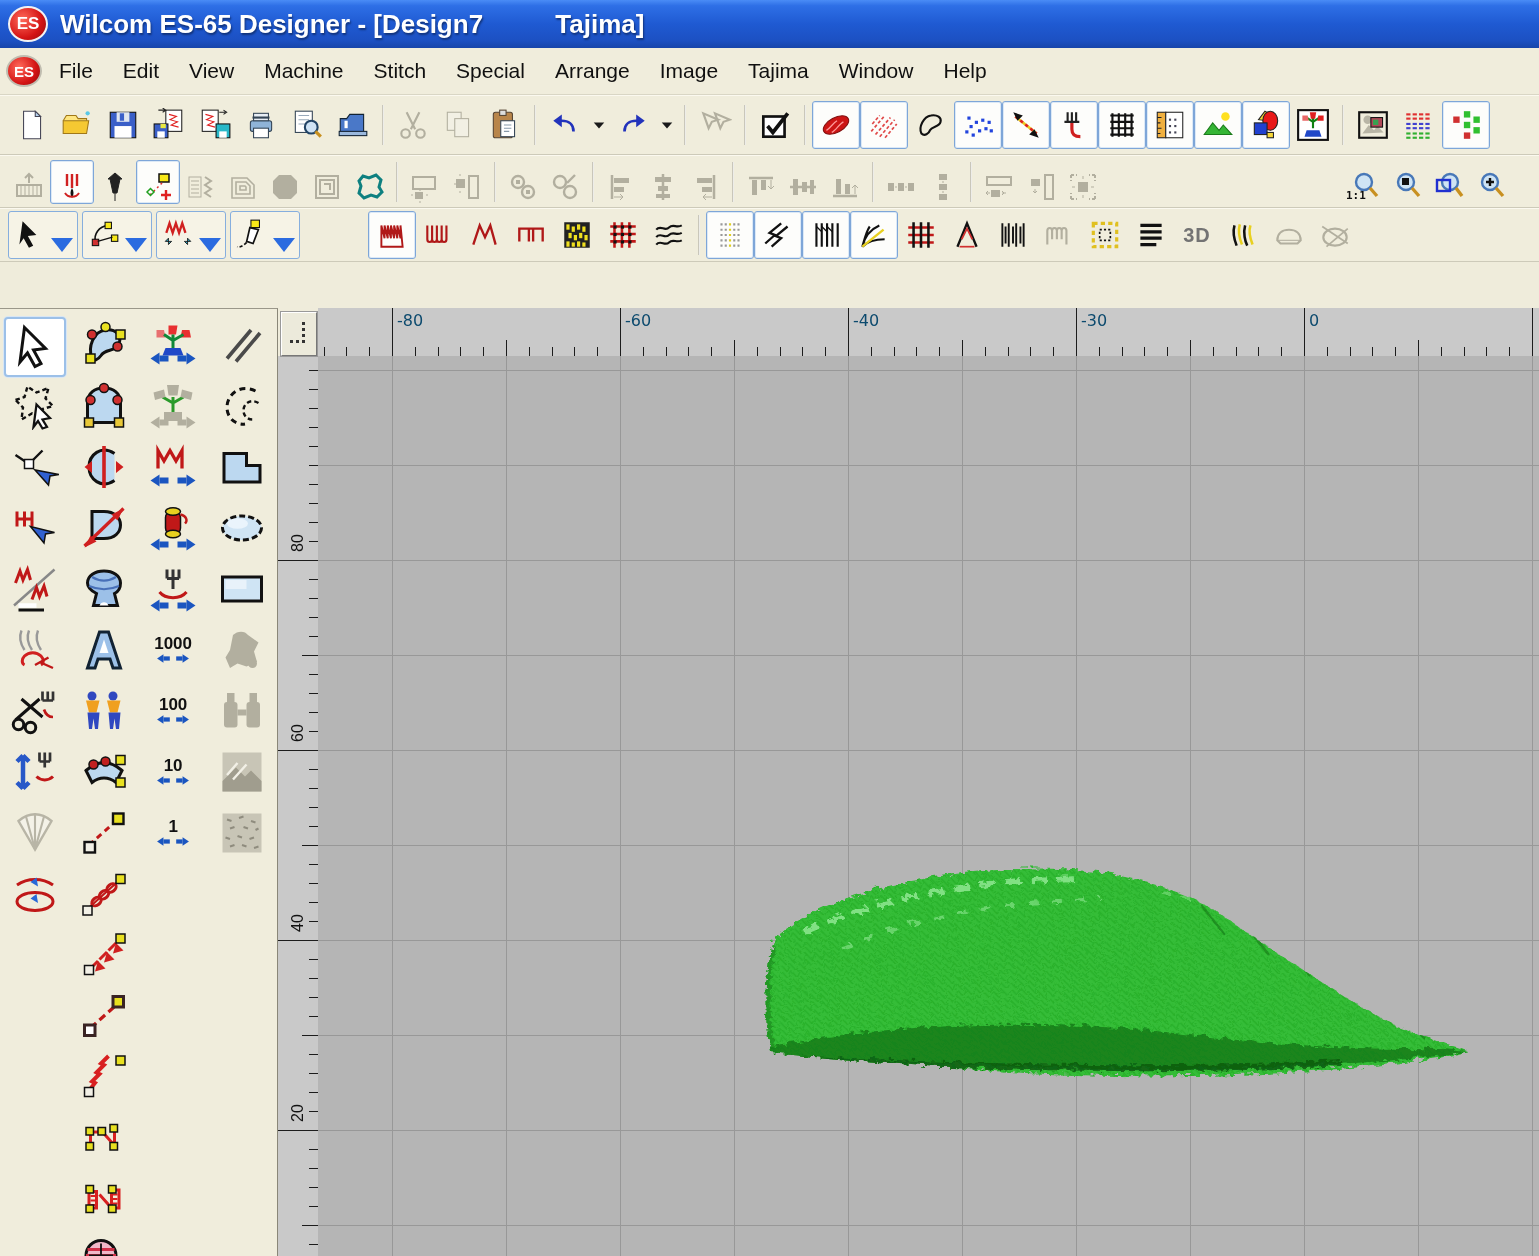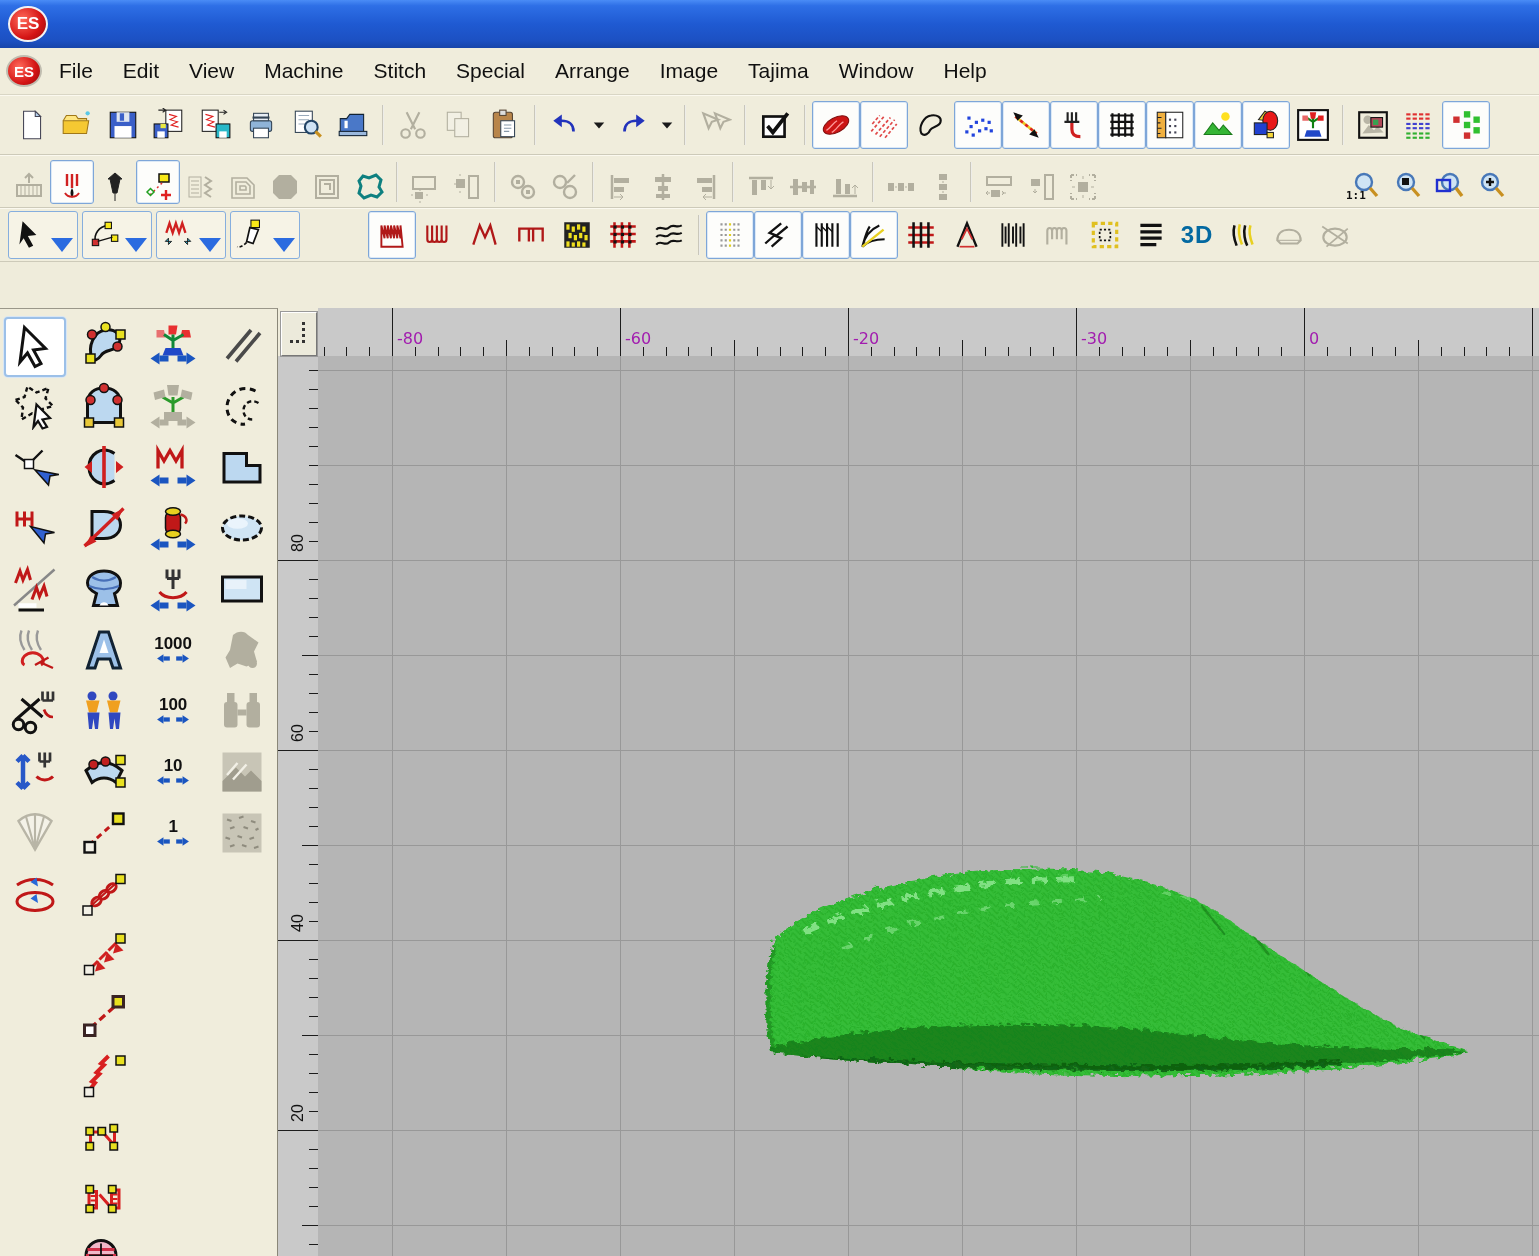--- a/index.html
+++ b/index.html
@@ -38,21 +38,21 @@
   .tbtn.narrow svg{width:14px;height:14px;}
   .combo{position:relative;width:70px;height:48px;background:#f6f3e6;border:1px solid #86aede;border-radius:3px;
     display:flex;align-items:center;justify-content:flex-start;padding-left:4px;box-sizing:border-box;flex:0 0 auto;margin-right:4px;}
   .combo svg{width:34px;height:34px;}
   .ddtri{width:0;height:0;border-left:11px solid transparent;border-right:11px solid transparent;
     border-top:14px solid #2b6be0;position:absolute;right:4px;bottom:6px;}
   .sep{width:2px;height:40px;background:linear-gradient(90deg,#b7b4a4,#ffffff);margin:0 6px;flex:0 0 auto;}
   .gap{width:64px;flex:0 0 auto;}
   .gap.wide{width:240px;}
   .tlabel{position:absolute;left:2px;bottom:1px;font-size:11px;font-weight:bold;color:#101010;font-family:"DejaVu Sans Mono",monospace;}
-  .biglabel{font-size:24px;font-weight:bold;color:#0369a1;letter-spacing:1px;}
+  .biglabel{font-size:20px;font-weight:bold;color:#737373;letter-spacing:1px;}
 
   
   .panel{position:absolute;left:0;top:308px;width:278px;bottom:0;background:#f0eddc;
     border-top:1px solid #9a978a;border-right:1px solid #8a8778;box-sizing:border-box;overflow:hidden;}
   .pgrid{display:grid;grid-template-columns:repeat(4,1fr);grid-auto-rows:61px;padding-top:8px;}
   .ptool{width:58px;height:56px;margin:auto;display:flex;flex-direction:column;align-items:center;justify-content:center;}
   .ptool svg{width:48px;height:48px;}
   .ptool.pressed{background:#fff;border:2px solid #9cc0e8;border-radius:4px;box-shadow:0 0 0 1px #d8e6f4;}
   .ptool .vlab{font-size:17px;font-weight:bold;color:#111;line-height:17px;}
   .ptool .varr{width:34px;height:13px;}
@@ -60,39 +60,40 @@
   
   .corner-btn{position:absolute;left:281px;top:312px;width:34px;height:42px;background:#eceadb;
     border:1px solid #fff;border-right-color:#777;border-bottom-color:#777;box-shadow:0 0 0 1px #999;
     display:flex;align-items:center;justify-content:center;}
   .hruler{position:absolute;left:318px;top:308px;right:0;height:48px;background:#c9c9c9;
     border-bottom:1px solid #4a4a4a;overflow:hidden;}
   .vruler{position:absolute;left:278px;top:356px;width:40px;bottom:0;background:#c9c9c9;
     border-right:1px solid #4a4a4a;overflow:hidden;}
   .htick{position:absolute;bottom:0;width:1px;background:#1c1c1c;}
   .hb{position:absolute;top:0;bottom:0;width:1px;background:#1c1c1c;}
-  .hlab{position:absolute;top:21px;font-size:16px;color:#a21caf;font-family:"DejaVu Sans",sans-serif;}
+  .hlab{position:absolute;top:3px;font-size:16px;color:#0c4a6e;font-family:"DejaVu Sans",sans-serif;}
   .vtick{position:absolute;right:0;height:1px;background:#1c1c1c;}
   .vb{position:absolute;left:0;right:0;height:1px;background:#1c1c1c;}
   .vlabel{position:absolute;left:1px;width:38px;text-align:center;font-size:16px;color:#111;
     transform:rotate(-90deg);transform-origin:center;}
   .canvas{position:absolute;left:318px;top:356px;right:0;bottom:0;background-color:#b5b5b5;
     background-image:
       repeating-linear-gradient(90deg,#989898 0 1px,transparent 1px 114px),
       repeating-linear-gradient(180deg,#989898 0 1px,transparent 1px 95px);
     background-position:74px 0,0 14px;}
   #stitch-object{position:absolute;left:422px;top:492px;width:745px;height:235px;}
 </style>
 </head>
 <body>
 
 <div id="screen">
 
   <div class="titlebar">
     <div class="es-logo">ES</div>
+    <span class="title-text">Wilcom ES-65 Designer - [Design7          Tajima]</span>
   </div>
 
   <div class="menubar">
     <div class="es-logo small">ES</div>
     <span id="menu-items" style="display:flex;">
         <span class="menu-item">File</span>
         <span class="menu-item">Edit</span>
         <span class="menu-item">View</span>
         <span class="menu-item">Machine</span>
         <span class="menu-item">Stitch</span>
@@ -1349,21 +1350,21 @@
       <div class="htick" style="left: 1191px; height: 9px;"></div>
       <div class="htick" style="left: 1214px; height: 9px;"></div>
       <div class="hb" style="left: 74px;"></div>
       <div class="htick" style="left: 188px; height: 16px;"></div>
       <div class="hlab" style="left: 79px;">-80</div>
       <div class="hb" style="left: 302px;"></div>
       <div class="htick" style="left: 416px; height: 16px;"></div>
       <div class="hlab" style="left: 307px;">-60</div>
       <div class="hb" style="left: 530px;"></div>
       <div class="htick" style="left: 644px; height: 16px;"></div>
-      <div class="hlab" style="left: 535px;">-20</div>
+      <div class="hlab" style="left: 535px;">-40</div>
       <div class="hb" style="left: 758px;"></div>
       <div class="htick" style="left: 872px; height: 16px;"></div>
       <div class="hlab" style="left: 763px;">-30</div>
       <div class="hb" style="left: 986px;"></div>
       <div class="htick" style="left: 1100px; height: 16px;"></div>
       <div class="hlab" style="left: 991px;">0</div>
       <div class="hb" style="left: 1214px;"></div>
     </div>
   <div class="vruler" id="vruler">
       <div class="vtick" style="top: 14px; width: 9px;"></div>

